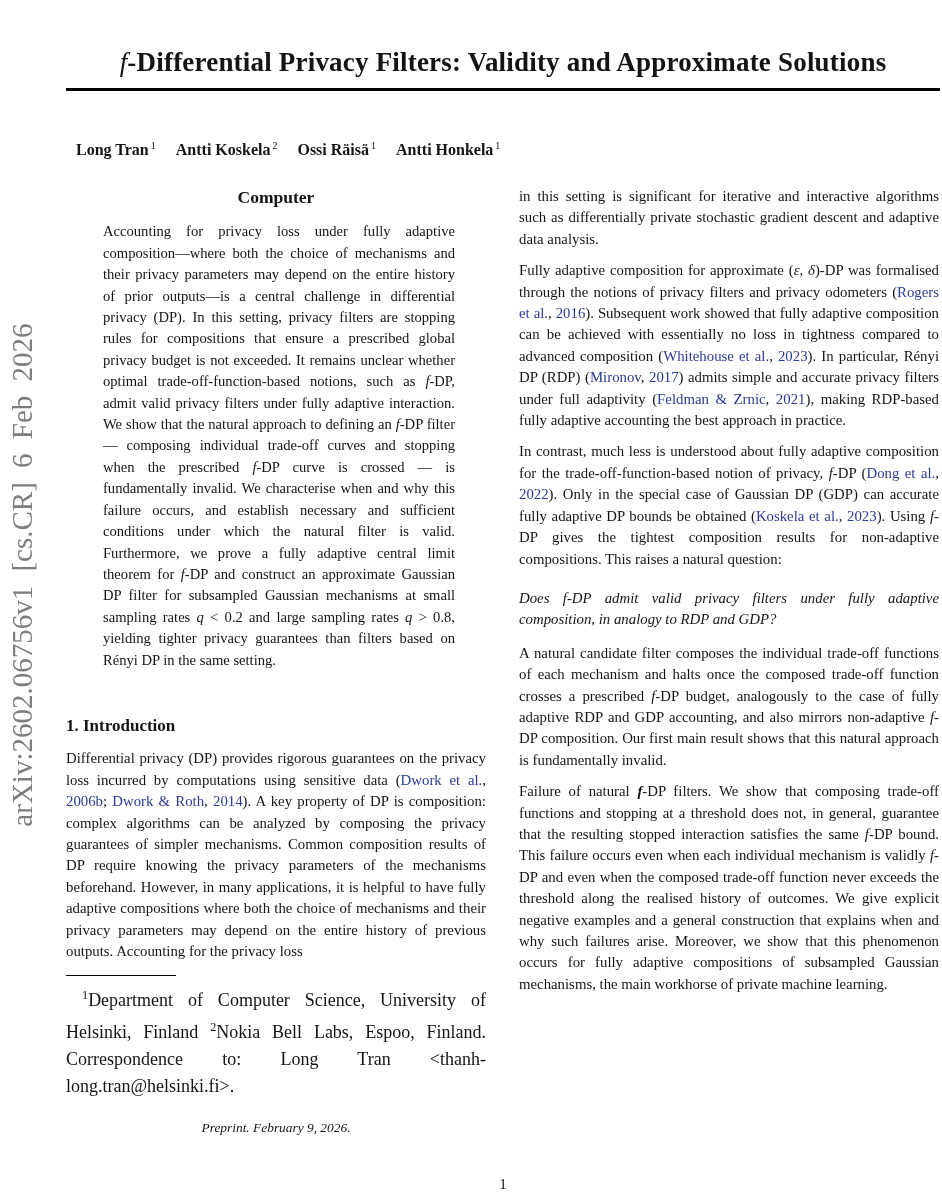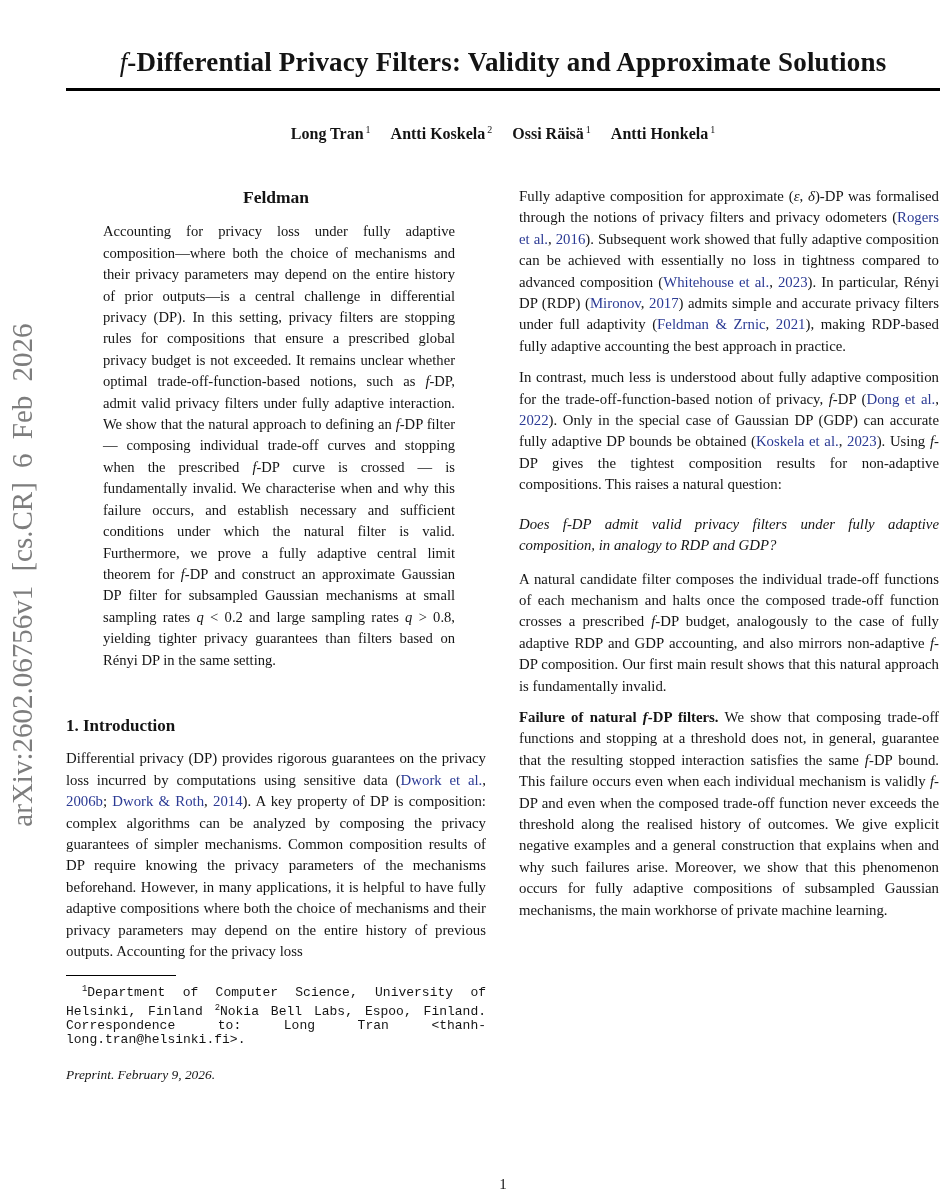--- a/index.html
+++ b/index.html
@@ -15,22 +15,22 @@
   }
   .paper-title{
     position:absolute;top:29px;left:66px;width:874px;
     text-align:center;font-size:27px;font-weight:bold;letter-spacing:.2px;
   }
   .paper-title .seg-i{font-weight:normal;}
   .head-rule{
     position:absolute;top:88px;left:66px;width:874px;height:3px;background:#000;
   }
   .authors{
-    position:absolute;top:124px;left:66px;width:874px;
-    text-align:center;font-size:16px;font-weight:bold;
+    position:absolute;top:140px;left:66px;width:874px;
+    text-align:left;font-size:16px;font-weight:bold;
   }
   .author{margin:0 10px;white-space:nowrap;}
   .author-sup{vertical-align:super;font-size:10px;font-weight:normal;margin-left:2px;}
   .arxiv-banner{
     position:absolute;left:-299px;top:555px;width:650px;height:40px;
     transform:rotate(-90deg);
     font-size:29px;color:var(--arxiv-color);
     text-align:center;white-space:nowrap;word-spacing:7px;
   }
   .columns{
@@ -42,26 +42,26 @@
     text-align:center;font-weight:bold;font-size:17.5px;margin:1px 0 13px;
   }
   .abstract-body{margin:0 31px 0 37px;font-size:14.6px;line-height:21.4px;text-align:justify;}
   .section-heading{
     font-weight:bold;font-size:17px;text-align:left;margin:44px 0 0;
   }
   .intro-body{text-align:justify;margin-top:12px;}
   .footnote-rule{
     border:none;border-top:1.4px solid #000;width:110px;margin:13px 0 6px 0;
   }
-  .footnote{font-size:13px;line-height:14px;text-indent:16px;text-align:justify;font-family:Liberation Mono, monospace;}
-  .preprint-note{font-style:italic;font-size:13.4px;margin-top:17px;text-align:left;}
+  .footnote{font-size:18px;line-height:27px;text-indent:16px;text-align:justify;}
+  .preprint-note{font-style:italic;font-size:13.4px;margin-top:17px;text-align:center;}
   .rc-par{margin:0 0 10px 0;}
   .rc-par.question{font-style:italic;margin:18px 0 12px 0;}
   .seg-i{font-style:italic;}
-  .seg-b{font-weight:bold;}
+  .seg-b{font-weight:normal;}
   .seg-bi{font-weight:bold;font-style:italic;}
   .seg-link{color:var(--link-color);}
   .seg-sup{vertical-align:super;font-size:0.68em;}
   .page-number{
     position:absolute;top:1176px;left:66px;width:874px;
     text-align:center;font-size:15px;
   }
 </style>
 </head>
 <body>
@@ -70,33 +70,34 @@
 
 <h1 class="paper-title"><span class="seg-i">f</span><span>-Differential Privacy Filters: Validity and Approximate Solutions</span></h1>
 
 <div class="head-rule"></div>
 
 <div class="authors"><span class="author"><span>Long Tran</span><span class="author-sup">1</span></span><span class="author"><span>Antti Koskela</span><span class="author-sup">2</span></span><span class="author"><span>Ossi Räisä</span><span class="author-sup">1</span></span><span class="author"><span>Antti Honkela</span><span class="author-sup">1</span></span></div>
 
 <div class="columns">
 
   <div class="col">
-    <div class="abstract-heading">Feldman</div>
+    <div class="abstract-heading">Computer</div>
     <div class="abstract-body"><span>Accounting for privacy loss under fully adaptive composition—where both the choice of mechanisms and their privacy parameters may depend on the entire history of prior outputs—is a central challenge in differential privacy (DP). In this setting, privacy filters are stopping rules for compositions that ensure a prescribed global privacy budget is not exceeded. It remains unclear whether optimal trade-off-function-based notions, such as </span><span class="seg-i">f</span><span>-DP, admit valid privacy filters under fully adaptive interaction. We show that the natural approach to defining an </span><span class="seg-i">f</span><span>-DP filter — composing individual trade-off curves and stopping when the prescribed </span><span class="seg-i">f</span><span>-DP curve is crossed — is fundamentally invalid. We characterise when and why this failure occurs, and establish necessary and sufficient conditions under which the natural filter is valid. Furthermore, we prove a fully adaptive central limit theorem for </span><span class="seg-i">f</span><span>-DP and construct an approximate Gaussian DP filter for subsampled Gaussian mechanisms at small sampling rates </span><span class="seg-i">q</span><span> &lt; 0.2 and large sampling rates </span><span class="seg-i">q</span><span> &gt; 0.8, yielding tighter privacy guarantees than filters based on Rényi DP in the same setting.</span></div>
 
     <div class="section-heading">1. Introduction</div>
     <div class="intro-body"><span>Differential privacy (DP) provides rigorous guarantees on the privacy loss incurred by computations using sensitive data (</span><span class="seg-link">Dwork et al.</span><span>, </span><span class="seg-link">2006b</span><span>; </span><span class="seg-link">Dwork &amp; Roth</span><span>, </span><span class="seg-link">2014</span><span>). A key property of DP is composition: complex algorithms can be analyzed by composing the privacy guarantees of simpler mechanisms. Common composition results of DP require knowing the privacy parameters of the mechanisms beforehand. However, in many applications, it is helpful to have fully adaptive compositions where both the choice of mechanisms and their privacy parameters may depend on the entire history of previous outputs. Accounting for the privacy loss</span></div>
 
     <hr class="footnote-rule">
     <div class="footnote"><span class="seg-sup">1</span><span>Department of Computer Science, University of Helsinki, Finland </span><span class="seg-sup">2</span><span>Nokia Bell Labs, Espoo, Finland. Correspondence to: Long Tran &lt;thanh-long.tran@helsinki.fi&gt;.</span></div>
 
     <div class="preprint-note">Preprint. February 9, 2026.</div>
   </div>
 
   <div class="col" id="right-col">
+      <p class="rc-par"><span>in this setting is significant for iterative and interactive algorithms such as differentially private stochastic gradient descent and adaptive data analysis.</span></p>
       <p class="rc-par"><span>Fully adaptive composition for approximate (</span><span class="seg-i">ε</span><span>, </span><span class="seg-i">δ</span><span>)-DP was formalised through the notions of privacy filters and privacy odometers (</span><span class="seg-link">Rogers et al.</span><span>, </span><span class="seg-link">2016</span><span>). Subsequent work showed that fully adaptive composition can be achieved with essentially no loss in tightness compared to advanced composition (</span><span class="seg-link">Whitehouse et al.</span><span>, </span><span class="seg-link">2023</span><span>). In particular, Rényi DP (RDP) (</span><span class="seg-link">Mironov</span><span>, </span><span class="seg-link">2017</span><span>) admits simple and accurate privacy filters under full adaptivity (</span><span class="seg-link">Feldman &amp; Zrnic</span><span>, </span><span class="seg-link">2021</span><span>), making RDP-based fully adaptive accounting the best approach in practice.</span></p>
       <p class="rc-par"><span>In contrast, much less is understood about fully adaptive composition for the trade-off-function-based notion of privacy, </span><span class="seg-i">f</span><span>-DP (</span><span class="seg-link">Dong et al.</span><span>, </span><span class="seg-link">2022</span><span>). Only in the special case of Gaussian DP (GDP) can accurate fully adaptive DP bounds be obtained (</span><span class="seg-link">Koskela et al.</span><span>, </span><span class="seg-link">2023</span><span>). Using </span><span class="seg-i">f</span><span>-DP gives the tightest composition results for non-adaptive compositions. This raises a natural question:</span></p>
       <p class="rc-par question"><span>Does </span><span class="seg-i">f</span><span>-DP admit valid privacy filters under fully adaptive composition, in analogy to RDP and GDP?</span></p>
       <p class="rc-par"><span>A natural candidate filter composes the individual trade-off functions of each mechanism and halts once the composed trade-off function crosses a prescribed </span><span class="seg-i">f</span><span>-DP budget, analogously to the case of fully adaptive RDP and GDP accounting, and also mirrors non-adaptive </span><span class="seg-i">f</span><span>-DP composition. Our first main result shows that this natural approach is fundamentally invalid.</span></p>
       <p class="rc-par"><span class="seg-b">Failure of natural </span><span class="seg-bi">f</span><span class="seg-b">-DP filters.</span><span> We show that composing trade-off functions and stopping at a threshold does not, in general, guarantee that the resulting stopped interaction satisfies the same </span><span class="seg-i">f</span><span>-DP bound. This failure occurs even when each individual mechanism is validly </span><span class="seg-i">f</span><span>-DP and even when the composed trade-off function never exceeds the threshold along the realised history of outcomes. We give explicit negative examples and a general construction that explains when and why such failures arise. Moreover, we show that this phenomenon occurs for fully adaptive compositions of subsampled Gaussian mechanisms, the main workhorse of private machine learning.</span></p>
     </div>
 
 </div>
 
 <div class="page-number">1</div>

